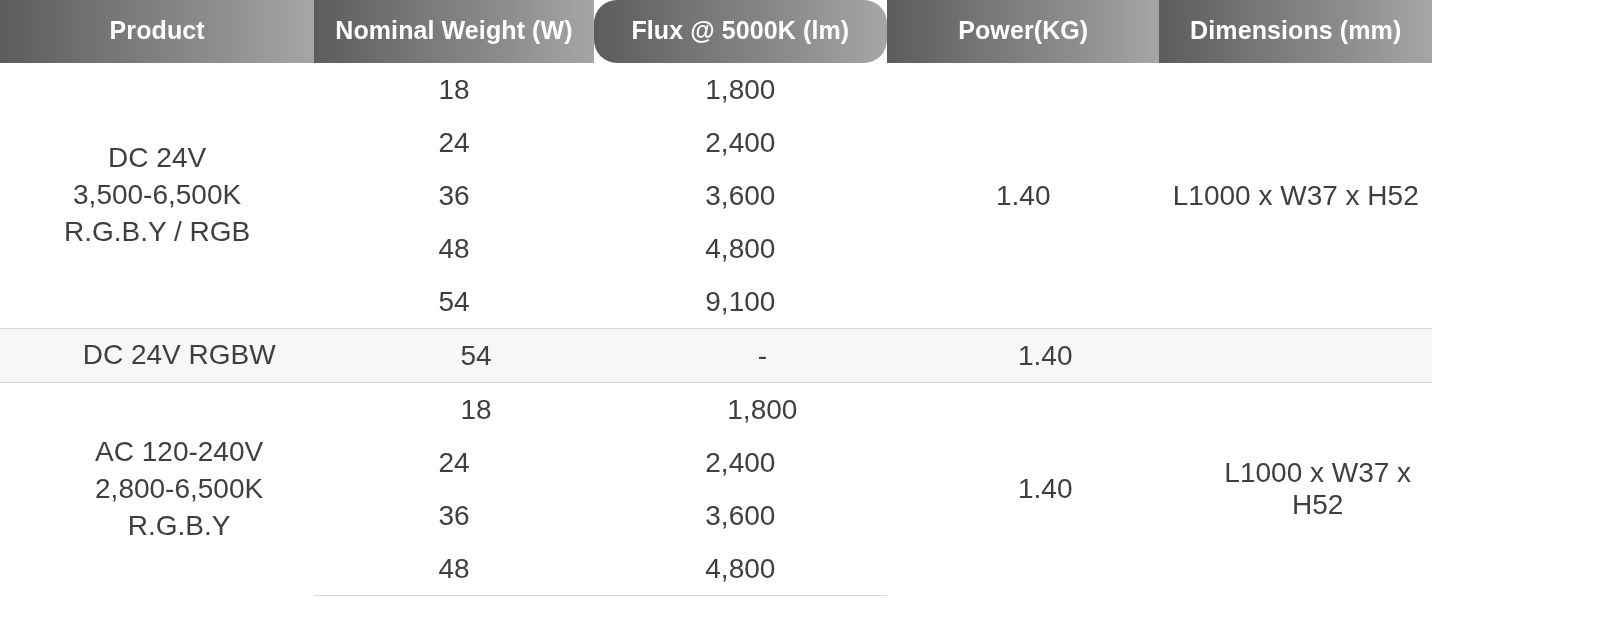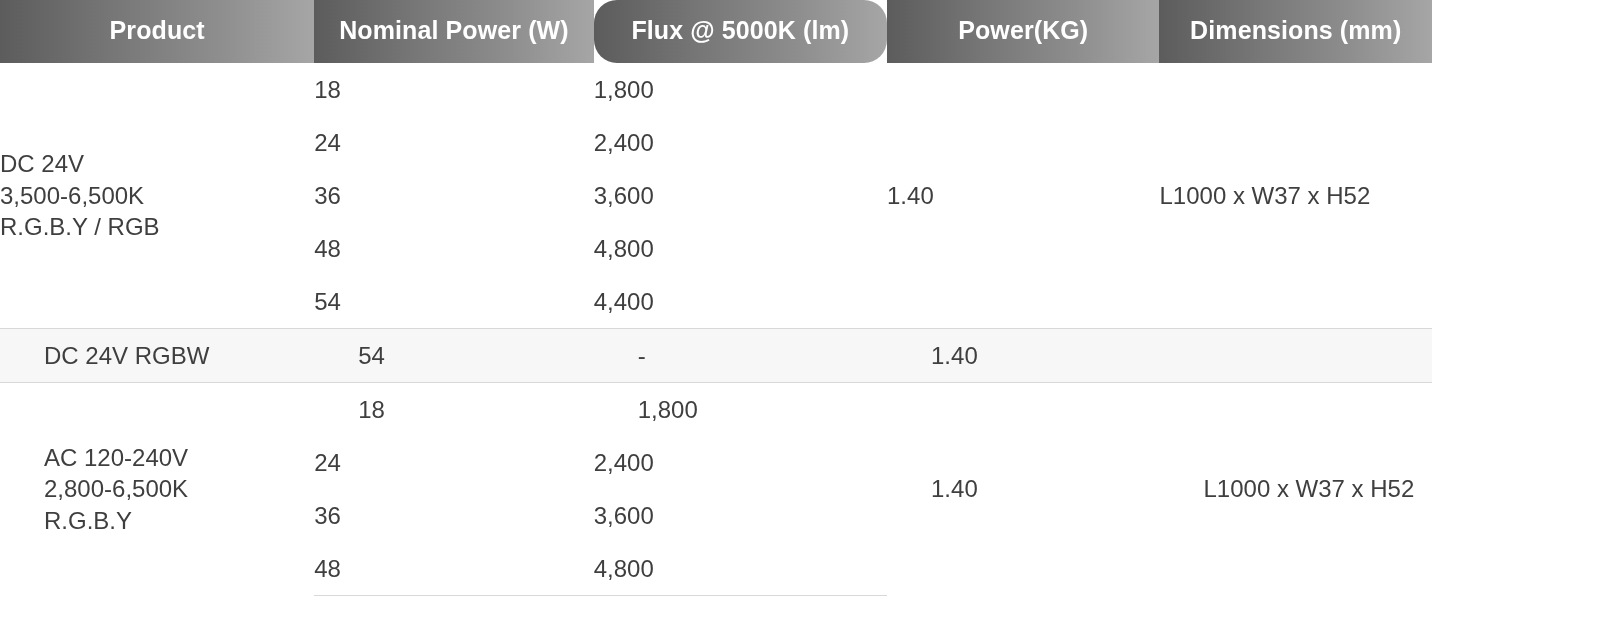--- a/index.html
+++ b/index.html
@@ -23,22 +23,22 @@
     background: linear-gradient(to right, #5c5c5c 0%, #767676 35%, #8e8e8e 70%, #a6a6a6 100%);
     color: #ffffff;
     font-size: 25px;
     font-weight: bold;
     padding: 16px 4px 18px 4px;
     text-align: center;
     letter-spacing: 0.1px;
     border: none;
   }
   .spec-table td {
-    text-align: left;
-    font-size: 24px;
+    text-align: center;
+    font-size: 28px;
     color: #3f3f3f;
     padding: 0;
     border: none;
     vertical-align: middle;
   }
   .col-product { width: 22%; }
   .col-power   { width: 19.5%; }
   .col-flux    { width: 20.5%; border-radius: 23px; }
   .col-weight  { width: 19%; }
   .col-dim     { width: 19%; }
@@ -66,21 +66,21 @@
     vertical-align: middle;
   }
 </style>
 </head>
 <body>
 
 <table class="spec-table">
   <thead>
     <tr>
       <th class="col-product">Product</th>
-      <th class="col-power">Nominal Power (W)</th>
+      <th class="col-power">Nominal Weight (W)</th>
       <th class="col-flux">Flux @ 5000K (lm)</th>
       <th class="col-weight">Power(KG)</th>
       <th class="col-dim">Dimensions (mm)</th>
     </tr>
   </thead>
   <tbody>
 
     <tr class="data-row">
       <td class="product-cell merged" rowspan="5">DC 24V
 3,500-6,500K
@@ -97,21 +97,21 @@
     <tr class="data-row">
       <td>36</td>
       <td>3,600</td>
     </tr>
     <tr class="data-row">
       <td>48</td>
       <td>4,800</td>
     </tr>
     <tr class="data-row">
       <td>54</td>
-      <td>4,400</td>
+      <td>9,100</td>
     </tr>
 
     <tr class="data-row group-start alt-row">
       <td class="product-cell">DC 24V RGBW</td>
       <td>54</td>
       <td>-</td>
       <td>1.40</td>
       <td></td>
     </tr>
 

